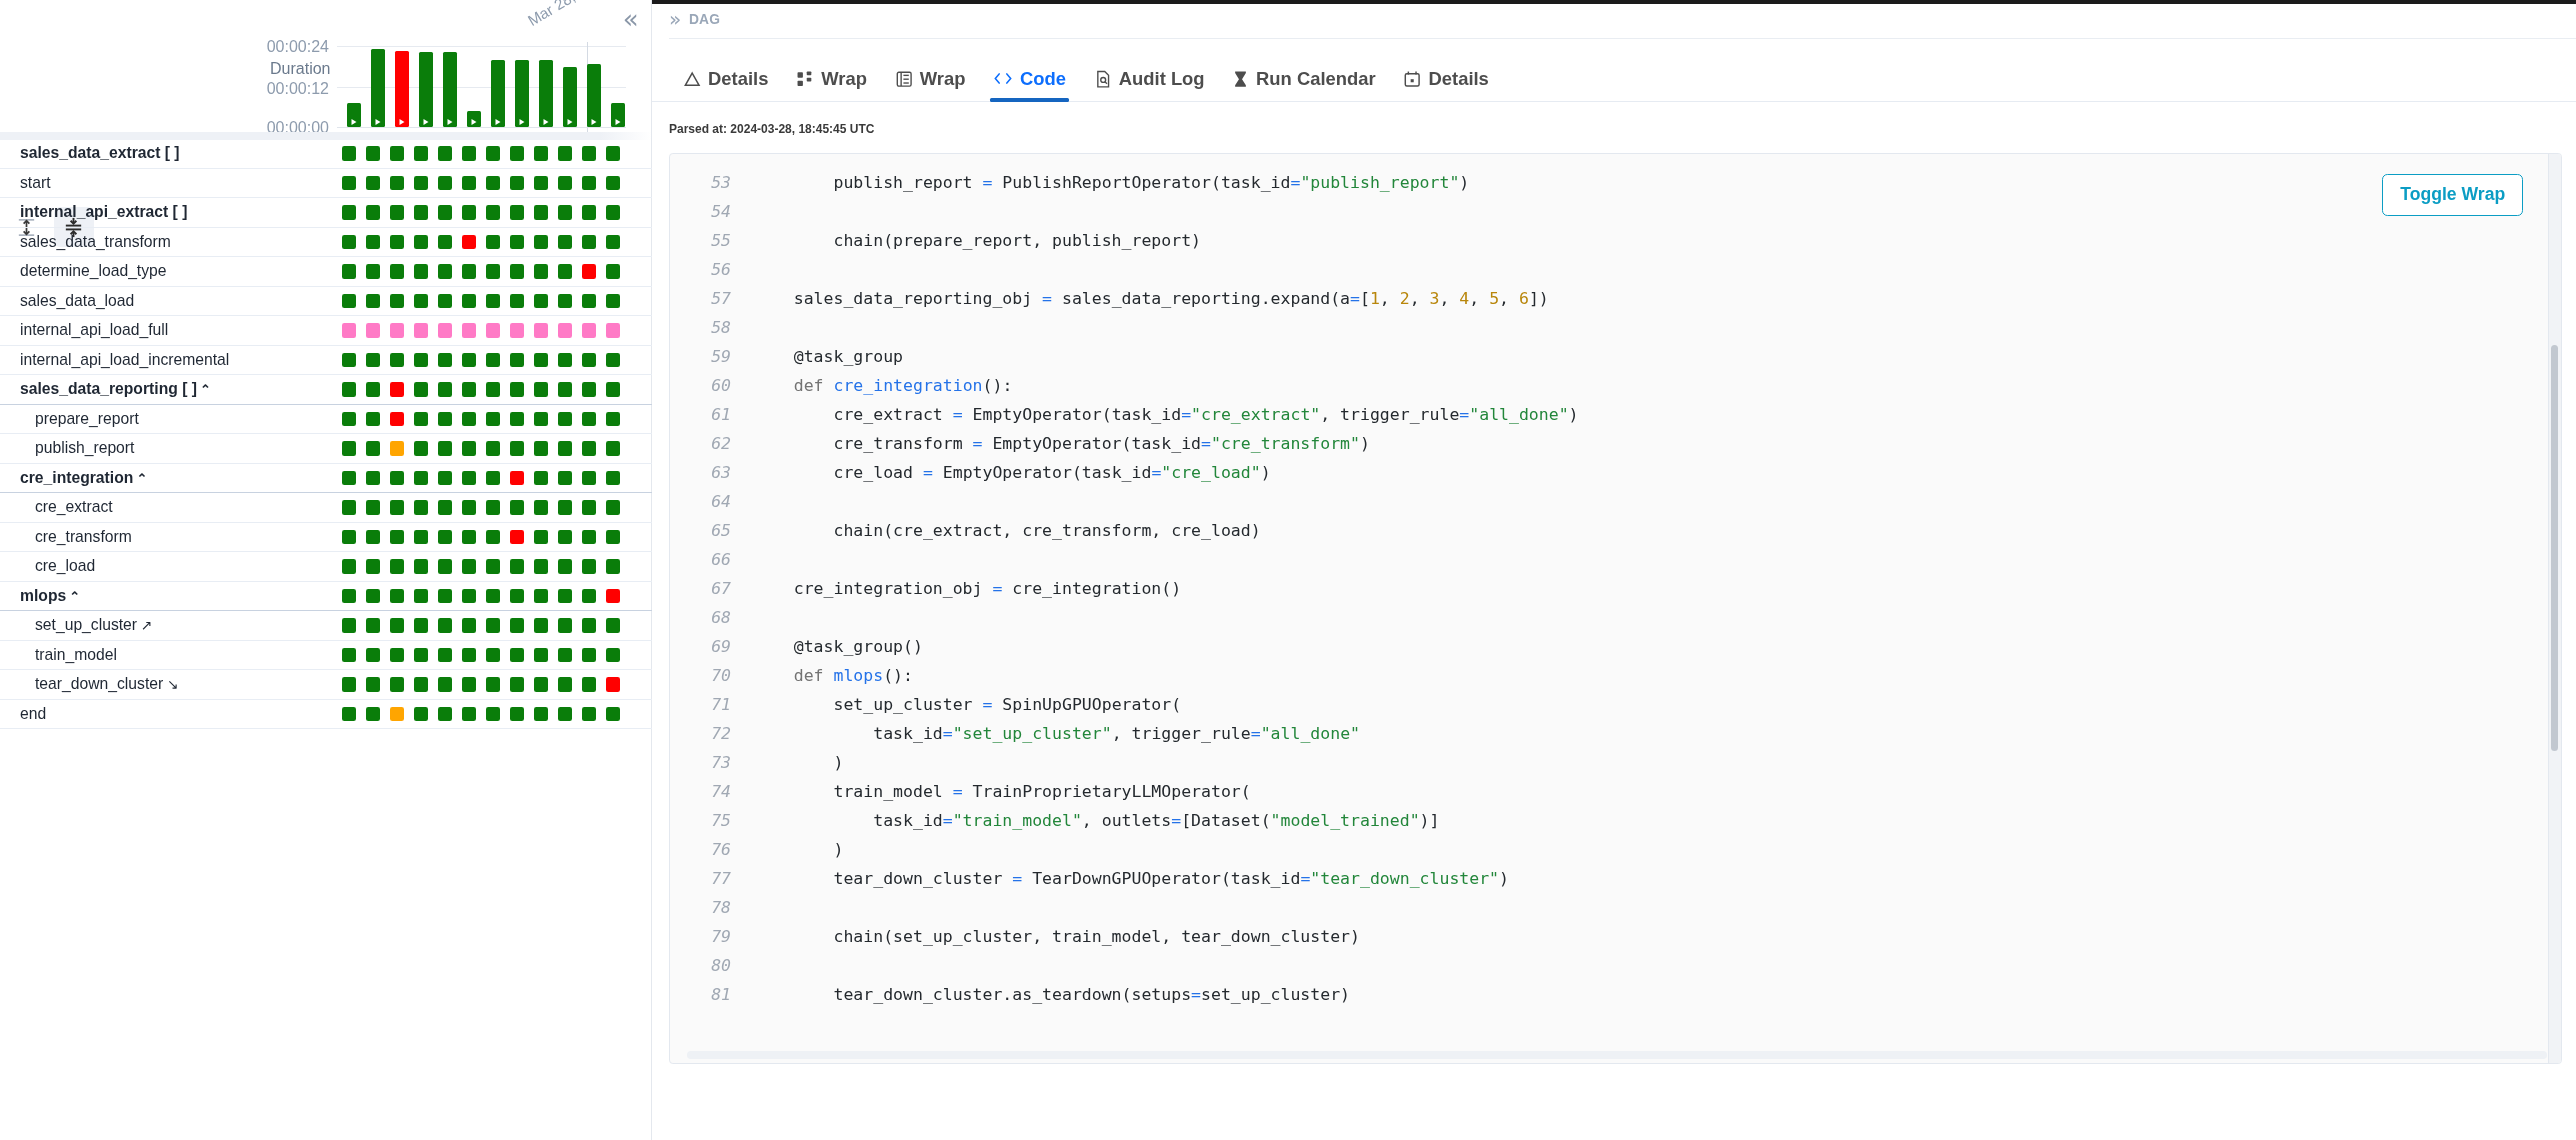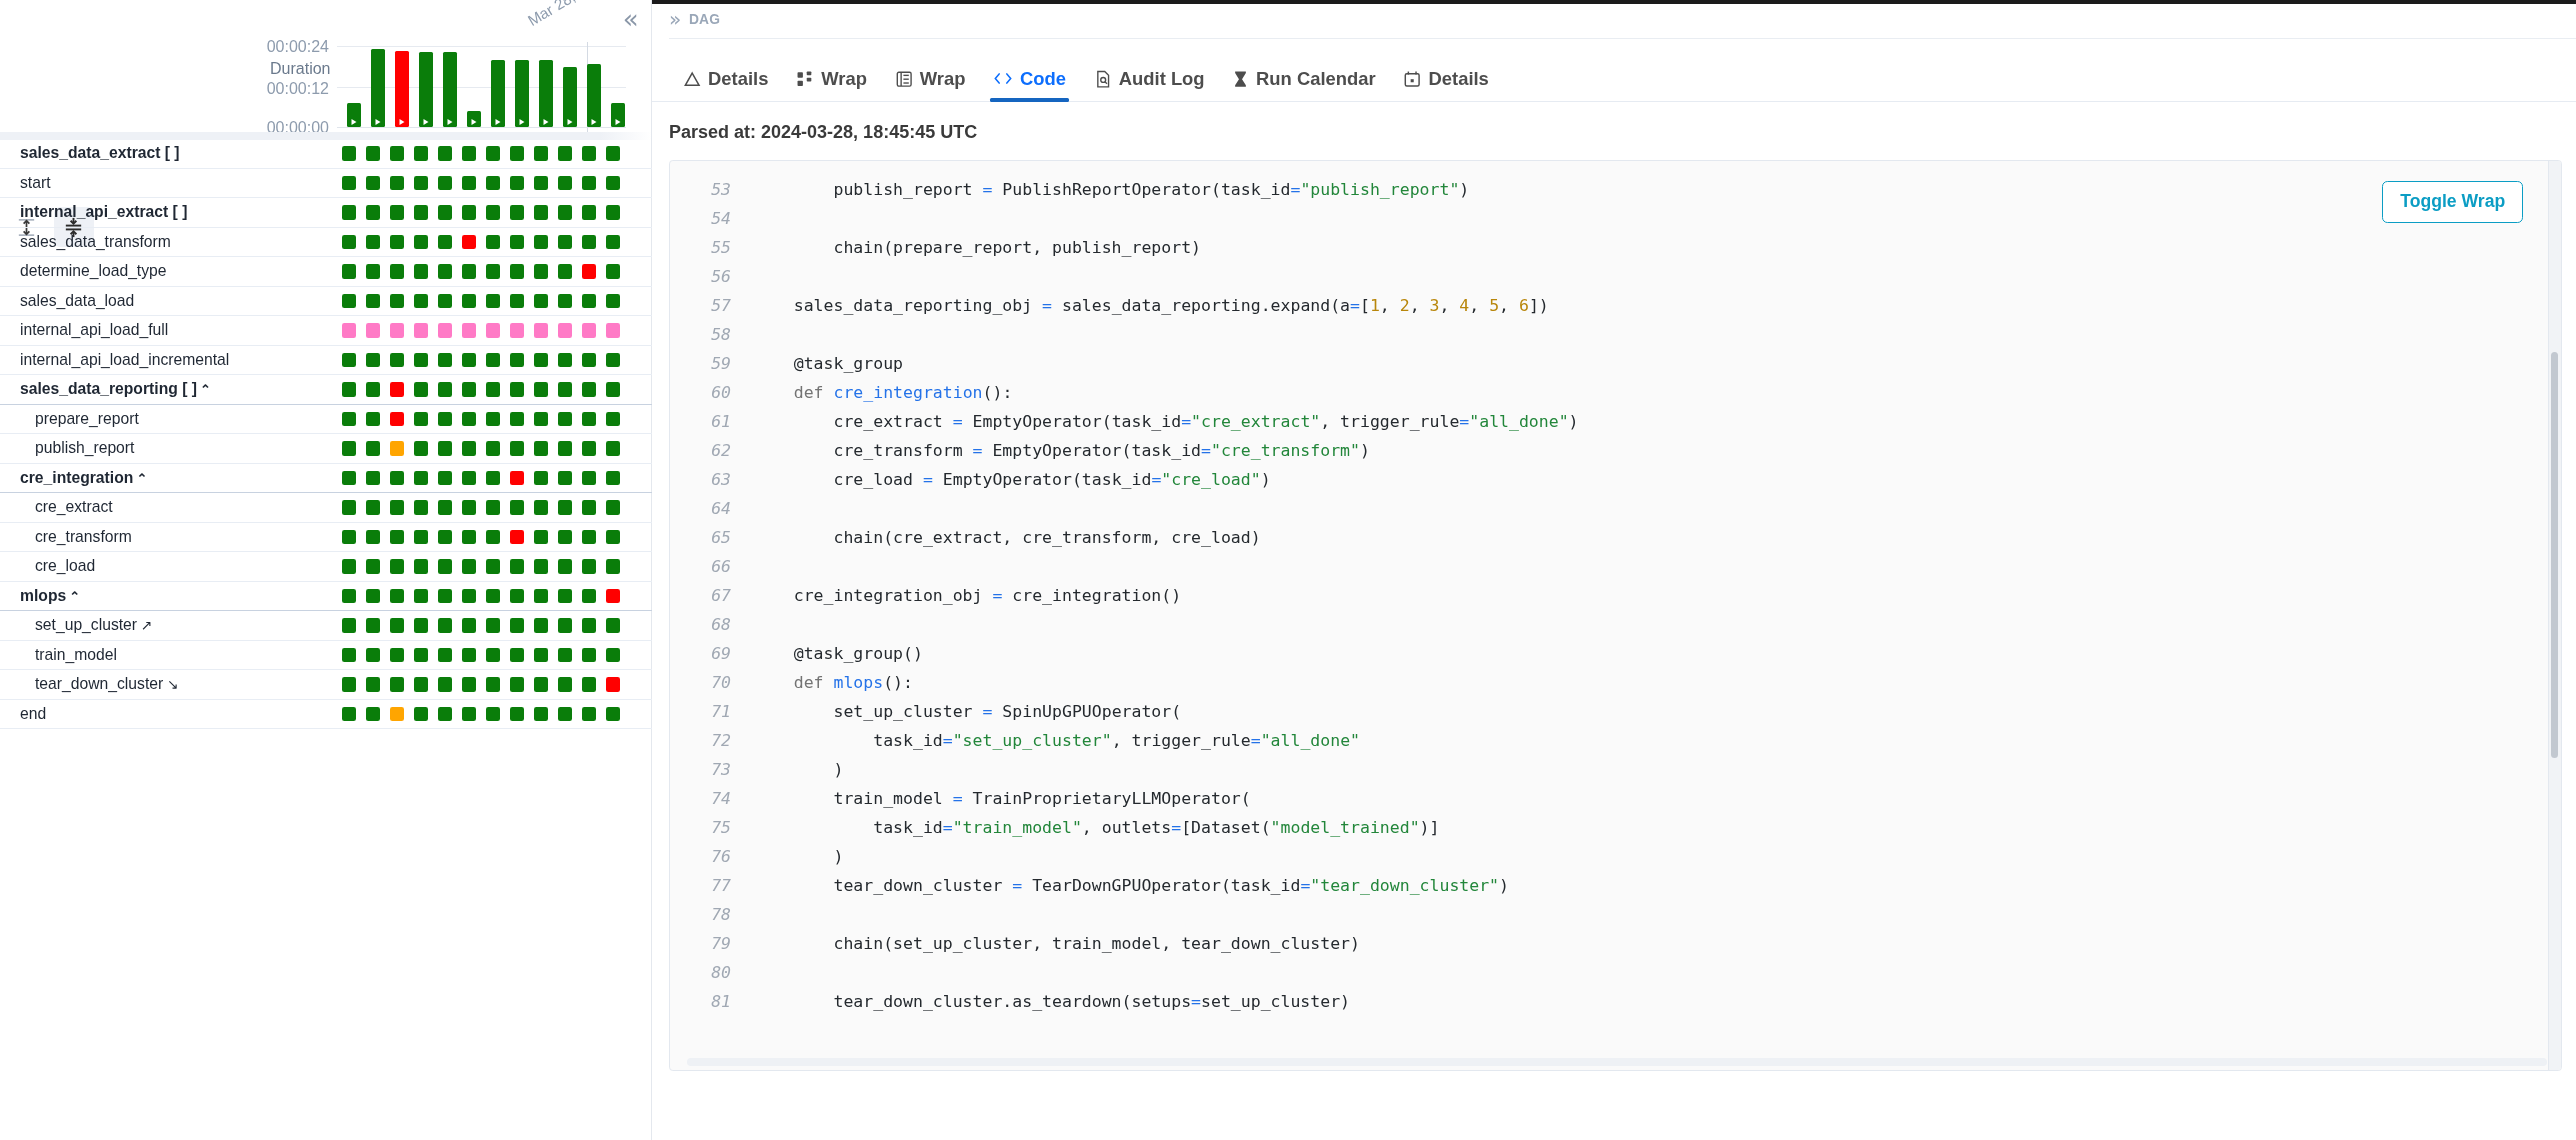--- a/index.html
+++ b/index.html
@@ -121,21 +121,21 @@
     font-size: 18.4px; font-weight: bold; color: #4d4d4d;
     padding: 0 13.8px 12.3px 13.8px; cursor: pointer;
     position: relative;
   }
   .tab.active { color: #0d6efd; }
   .tab.active::after {
     content: ""; position: absolute; left: 10.7px; right: 10.7px; bottom: 0;
     height: 3.8px; background: #1565c0; border-radius: 1.5px; z-index: 2;
   }
   .tab svg { display: block; }
-  #parsed-at { font-size: 18px; font-weight: bold; color: #3a3a3a; padding: 20px 0 17px 17px; }
+  #parsed-at { font-size: 12px; font-weight: bold; color: #3a3a3a; padding: 20px 0 17px 17px; }
 
   
   #code-wrap {
     position: relative; margin: 0 13.8px 0 17px;
     border: 0.8px solid #e3e8ef; border-radius: 3.8px;
     background: #fafafa; height: 911px; overflow: hidden;
   }
   #toggle-wrap {
     position: absolute; right: 38px; top: 20px;
     border: 1.5px solid #0b9dc4; border-radius: 5.4px;

